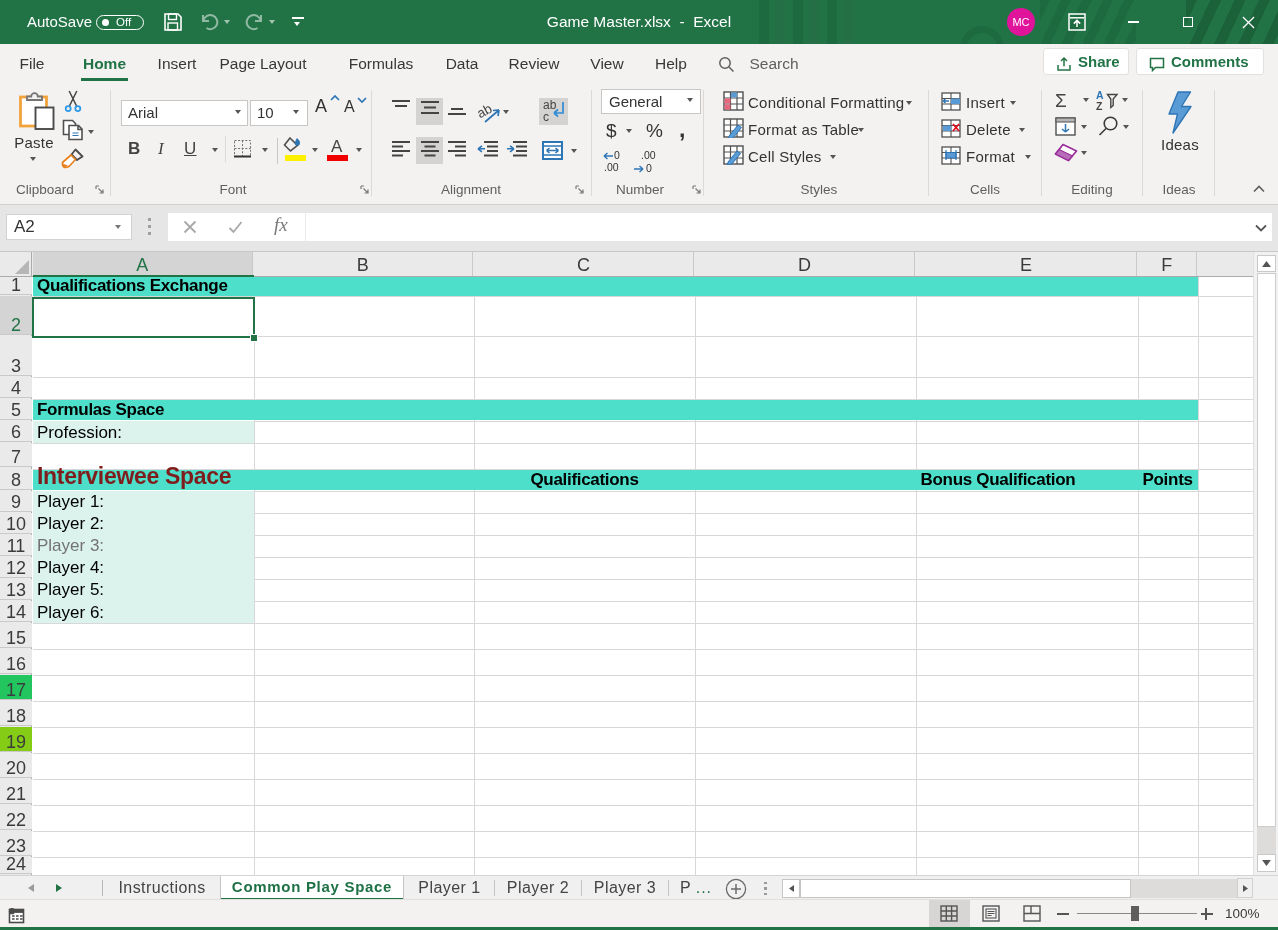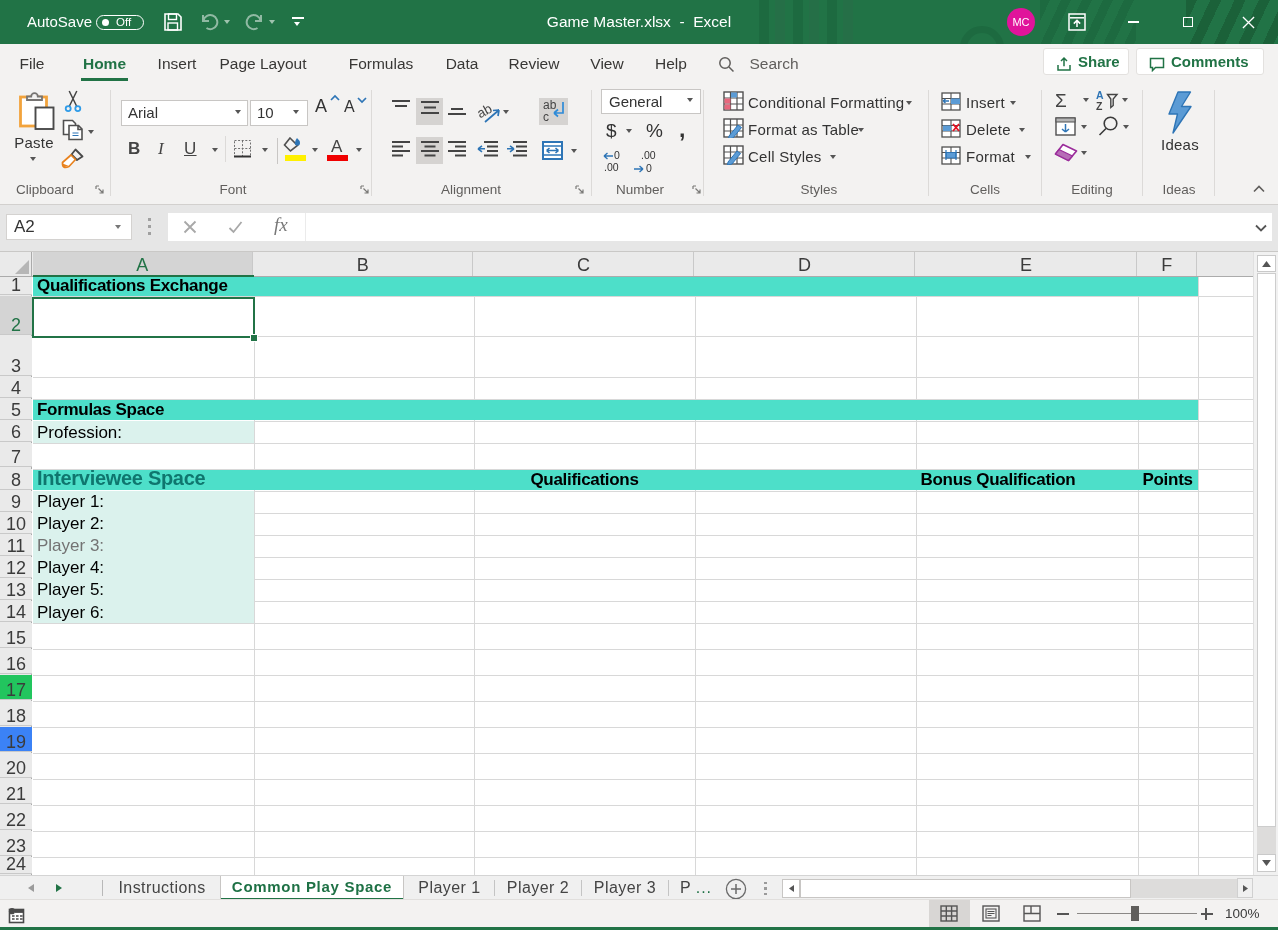--- a/index.html
+++ b/index.html
@@ -395,21 +395,21 @@
 <div class="abs" style="left:0;top:213.5px;width:32px;height:21.100000000000023px;background:#EAEAEA;border-bottom:1px solid #C9C9C9;color:#3B3B3B;font-size:18px;display:flex;align-items:flex-end;justify-content:center;line-height:1;">9</div>
 <div class="abs" style="left:0;top:235.60000000000002px;width:32px;height:21.100000000000023px;background:#EAEAEA;border-bottom:1px solid #C9C9C9;color:#3B3B3B;font-size:18px;display:flex;align-items:flex-end;justify-content:center;line-height:1;">10</div>
 <div class="abs" style="left:0;top:257.70000000000005px;width:32px;height:21.09999999999991px;background:#EAEAEA;border-bottom:1px solid #C9C9C9;color:#3B3B3B;font-size:18px;display:flex;align-items:flex-end;justify-content:center;line-height:1;">11</div>
 <div class="abs" style="left:0;top:279.79999999999995px;width:32px;height:21.100000000000023px;background:#EAEAEA;border-bottom:1px solid #C9C9C9;color:#3B3B3B;font-size:18px;display:flex;align-items:flex-end;justify-content:center;line-height:1;">12</div>
 <div class="abs" style="left:0;top:301.9px;width:32px;height:21.100000000000023px;background:#EAEAEA;border-bottom:1px solid #C9C9C9;color:#3B3B3B;font-size:18px;display:flex;align-items:flex-end;justify-content:center;line-height:1;">13</div>
 <div class="abs" style="left:0;top:324px;width:32px;height:21px;background:#EAEAEA;border-bottom:1px solid #C9C9C9;color:#3B3B3B;font-size:18px;display:flex;align-items:flex-end;justify-content:center;line-height:1;">14</div>
 <div class="abs" style="left:0;top:346px;width:32px;height:24.5px;background:#EAEAEA;border-bottom:1px solid #C9C9C9;color:#3B3B3B;font-size:18px;display:flex;align-items:flex-end;justify-content:center;line-height:1;">15</div>
 <div class="abs" style="left:0;top:371.5px;width:32px;height:25.0px;background:#EAEAEA;border-bottom:1px solid #C9C9C9;color:#3B3B3B;font-size:18px;display:flex;align-items:flex-end;justify-content:center;line-height:1;">16</div>
 <div class="abs" style="left:0;top:397.5px;width:32px;height:25.0px;background:#22c55e;border-bottom:1px solid #C9C9C9;color:#3B3B3B;font-size:18px;display:flex;align-items:flex-end;justify-content:center;line-height:1;">17</div>
 <div class="abs" style="left:0;top:423.5px;width:32px;height:25.0px;background:#EAEAEA;border-bottom:1px solid #C9C9C9;color:#3B3B3B;font-size:18px;display:flex;align-items:flex-end;justify-content:center;line-height:1;">18</div>
-<div class="abs" style="left:0;top:449.5px;width:32px;height:25.0px;background:#3b82f6;border-bottom:1px solid #C9C9C9;color:#3B3B3B;font-size:18px;display:flex;align-items:flex-end;justify-content:center;line-height:1;text-align:center;">19</div>
+<div class="abs" style="left:0;top:449.5px;width:32px;height:25.0px;background:#84cc16;border-bottom:1px solid #C9C9C9;color:#3B3B3B;font-size:18px;display:flex;align-items:flex-end;justify-content:center;line-height:1;text-align:center;">19</div>
 <div class="abs" style="left:0;top:475.5px;width:32px;height:25.0px;background:#EAEAEA;border-bottom:1px solid #C9C9C9;color:#3B3B3B;font-size:18px;display:flex;align-items:flex-end;justify-content:center;line-height:1;">20</div>
 <div class="abs" style="left:0;top:501.5px;width:32px;height:25.0px;background:#EAEAEA;border-bottom:1px solid #C9C9C9;color:#3B3B3B;font-size:18px;display:flex;align-items:flex-end;justify-content:center;line-height:1;">21</div>
 <div class="abs" style="left:0;top:527.5px;width:32px;height:25.0px;background:#EAEAEA;border-bottom:1px solid #C9C9C9;color:#3B3B3B;font-size:18px;display:flex;align-items:flex-end;justify-content:center;line-height:1;">22</div>
 <div class="abs" style="left:0;top:553.5px;width:32px;height:25.0px;background:#EAEAEA;border-bottom:1px solid #C9C9C9;color:#3B3B3B;font-size:18px;display:flex;align-items:flex-end;justify-content:center;line-height:1;">23</div>
 <div class="abs" style="left:0;top:579.5px;width:32px;height:17.5px;background:#EAEAEA;border-bottom:1px solid #C9C9C9;color:#3B3B3B;font-size:18px;display:flex;align-items:flex-end;justify-content:center;line-height:1;">24</div>
 </div>
 <div class="abs" id="grid" style="left:33px;top:25px;width:1220px;height:598px;">
 <div class="abs" style="left:0;top:19.30000000000001px;width:1219.5px;height:1px;background:#D8D8D8;"></div>
 <div class="abs" style="left:0;top:58.80000000000001px;width:1219.5px;height:1px;background:#D8D8D8;"></div>
 <div class="abs" style="left:0;top:100px;width:1219.5px;height:1px;background:#D8D8D8;"></div>
@@ -443,21 +443,21 @@
 <div class="abs" style="left:0;top:0px;width:1165.2px;height:19.30000000000001px;background:#4DDFC9;"></div>
 <div class="abs" style="left:0;top:123.3px;width:1165.2px;height:20px;background:#4DDFC9;"></div>
 <div class="abs" style="left:0;top:192.5px;width:1165.2px;height:20.5px;background:#4DDFC9;"></div>
 <div class="abs" style="left:0;top:143.3px;width:221px;height:1px;background:#fff;"></div>
       <div class="abs" style="left:0;top:144.3px;width:221px;height:21.9px;background:#DBF2ED;"></div>
 <div class="abs" style="left:0;top:213px;width:221px;height:1.3px;background:#fff;"></div>
       <div class="abs" style="left:0;top:214.3px;width:221px;height:131.7px;background:#DBF2ED;"></div>
 <div class="abs" style="left:4px;top:0px;height:19.30000000000001px;font-weight:700;letter-spacing:-0.3px;font-size:17px;color:#000;display:flex;align-items:flex-end;line-height:1;padding-bottom:2.5px;">Qualifications Exchange</div>
 <div class="abs" style="left:4px;top:122.30000000000001px;height:21.69999999999999px;font-weight:700;letter-spacing:-0.3px;font-size:17px;color:#000;display:flex;align-items:flex-end;line-height:1;padding-bottom:2.5px;">Formulas Space</div>
 <div class="abs" style="left:4px;top:144px;height:22.19999999999999px;font-size:17px;color:#000;display:flex;align-items:flex-end;line-height:1;padding-bottom:2.5px;">Profession:</div>
-<div class="abs" style="left:4px;top:191.5px;height:22.0px;font-weight:700;letter-spacing:-0.3px;font-size:20px;color:#0f766e;display:flex;align-items:flex-end;line-height:1;padding-bottom:2.5px;">Interviewee Space</div>
+<div class="abs" style="left:4px;top:191.5px;height:22.0px;font-weight:700;letter-spacing:-0.3px;font-size:23px;color:#7f1d1d;display:flex;align-items:flex-end;line-height:1;padding-bottom:2.5px;">Interviewee Space</div>
 <div class="abs" style="left:441px;top:191.5px;height:22px;width:221px;font-size:17px;color:#000;font-weight:700;letter-spacing:-0.3px;display:flex;align-items:flex-end;justify-content:center;line-height:1;padding-bottom:2.5px;">Qualifications</div>
 <div class="abs" style="left:887.5px;top:191.5px;height:22.0px;font-weight:700;letter-spacing:-0.3px;font-size:17px;color:#000;display:flex;align-items:flex-end;line-height:1;padding-bottom:2.5px;">Bonus Qualification</div>
 <div class="abs" style="left:1109.5px;top:191.5px;height:22.0px;font-weight:700;letter-spacing:-0.3px;font-size:17px;color:#000;display:flex;align-items:flex-end;line-height:1;padding-bottom:2.5px;">Points</div>
 <div class="abs" style="left:4px;top:213.5px;height:22.100000000000023px;font-size:17px;color:#000;display:flex;align-items:flex-end;line-height:1;padding-bottom:2.5px;">Player 1:</div>
 <div class="abs" style="left:4px;top:235.60000000000002px;height:22.100000000000023px;font-size:17px;color:#000;display:flex;align-items:flex-end;line-height:1;padding-bottom:2.5px;">Player 2:</div>
 <div class="abs" style="left:4px;top:257.70000000000005px;height:22.09999999999991px;font-size:17px;color:#737373;display:flex;align-items:flex-end;line-height:1;padding-bottom:2.5px;">Player 3:</div>
 <div class="abs" style="left:4px;top:279.79999999999995px;height:22.100000000000023px;font-size:17px;color:#000;display:flex;align-items:flex-end;line-height:1;padding-bottom:2.5px;">Player 4:</div>
 <div class="abs" style="left:4px;top:301.9px;height:22.100000000000023px;font-size:17px;color:#000;display:flex;align-items:flex-end;line-height:1;padding-bottom:2.5px;">Player 5:</div>
 <div class="abs" style="left:4px;top:324px;height:22px;font-size:17px;color:#000;display:flex;align-items:flex-end;line-height:1;padding-bottom:2.5px;">Player 6:</div>
 <div class="abs" style="left:-1.5px;top:19.5px;width:223.5px;height:41px;border:2.2px solid #217346;"></div>

